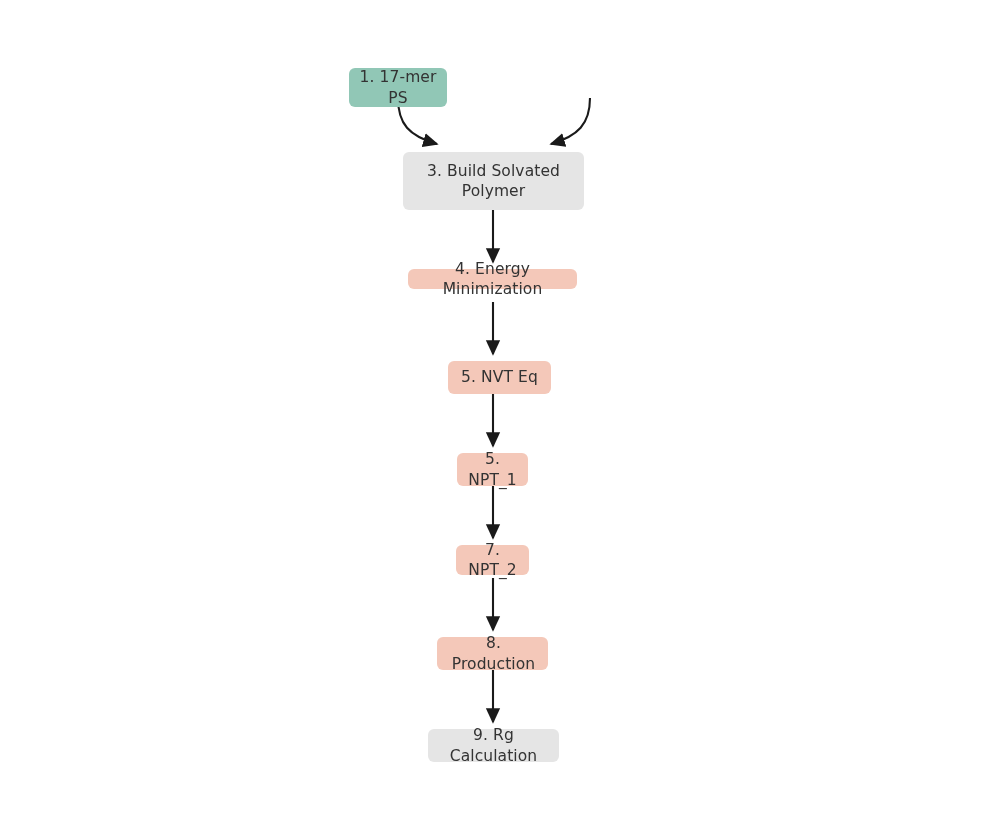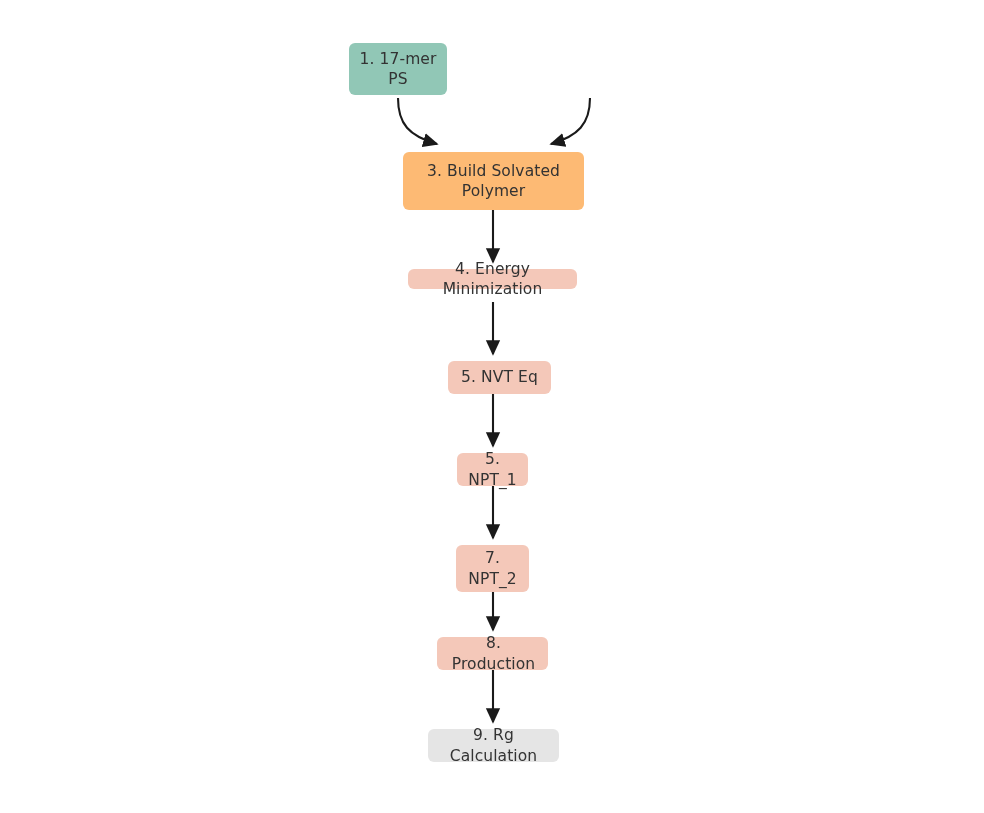--- a/index.html
+++ b/index.html
@@ -34,21 +34,21 @@
     text-align: center;
     border-radius: 6px;
     color: #333333;
     font-size: 15.5px;
     line-height: 1.32;
     letter-spacing: 0.1px;
     padding: 0 10px;
     white-space: pre-line;
   }
   .node.input  { background: #91c7b6; }
-  .node.build  { background: #fdba74; }
+  .node.build  { background: #e5e5e5; }
   .node.sim    { background: #f4c8b9; }
   .node.output { background: #e5e5e5; }
 </style>
 </head>
 <body>
 
 <div id="canvas">
 
   <svg id="edge-layer" viewBox="0 0 984 813" width="984" height="813" xmlns="http://www.w3.org/2000/svg">
     <defs>
@@ -67,23 +67,23 @@
 
     <path d="M 493 394 L 493 446" fill="none" stroke="#1a1a1a" stroke-width="2.1" marker-end="url(#arrowhead)"></path>
 
     <path d="M 493 486 L 493 538" fill="none" stroke="#1a1a1a" stroke-width="2.1" marker-end="url(#arrowhead)"></path>
 
     <path d="M 493 578 L 493 630" fill="none" stroke="#1a1a1a" stroke-width="2.1" marker-end="url(#arrowhead)"></path>
 
     <path d="M 493 670 L 493 722" fill="none" stroke="#1a1a1a" stroke-width="2.1" marker-end="url(#arrowhead)"></path>
   </svg>
 
-  <div class="node input" style="left:349px; top:43px;  width:98px;  height:52px;">1. 17-mer PS</div>
+  <div class="node input" style="left:349px; top:68px;  width:98px;  height:39px;">1. 17-mer PS</div>
   <div class="node build" style="left:403px; top:152px; width:181px; height:58px;">3. Build Solvated
 Polymer</div>
   <div class="node sim" style="left:408px; top:269px; width:169px; height:20px;">4. Energy Minimization</div>
   <div class="node sim" style="left:448px; top:361px; width:103px;  height:33px;">5. NVT Eq</div>
   <div class="node sim" style="left:457px; top:453px; width:71px;  height:33px;">5. NPT_1</div>
-  <div class="node sim" style="left:456px; top:545px; width:73px;  height:47px;">7. NPT_2</div>
+  <div class="node sim" style="left:456px; top:545px; width:73px;  height:30px;">7. NPT_2</div>
   <div class="node sim" style="left:437px; top:637px; width:111px; height:33px;padding-left:12px;">8. Production</div>
   <div class="node output" style="left:428px; top:729px; width:131px; height:33px;">9. Rg Calculation</div>
 
 </div>
 
 </body></html>

